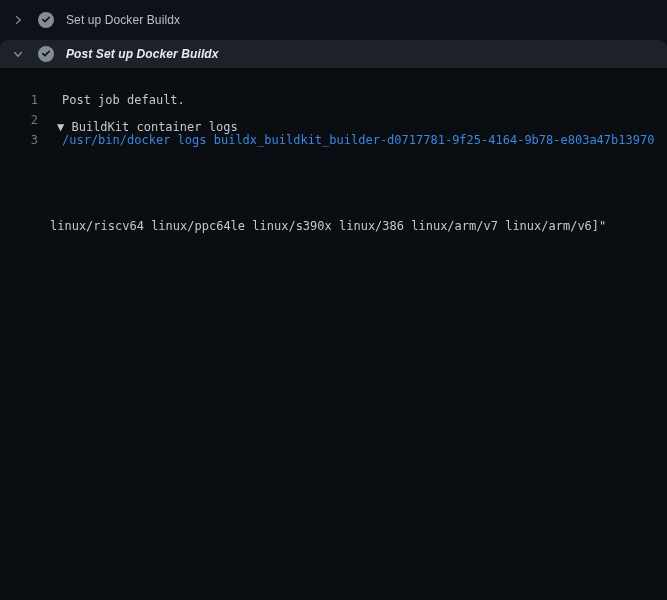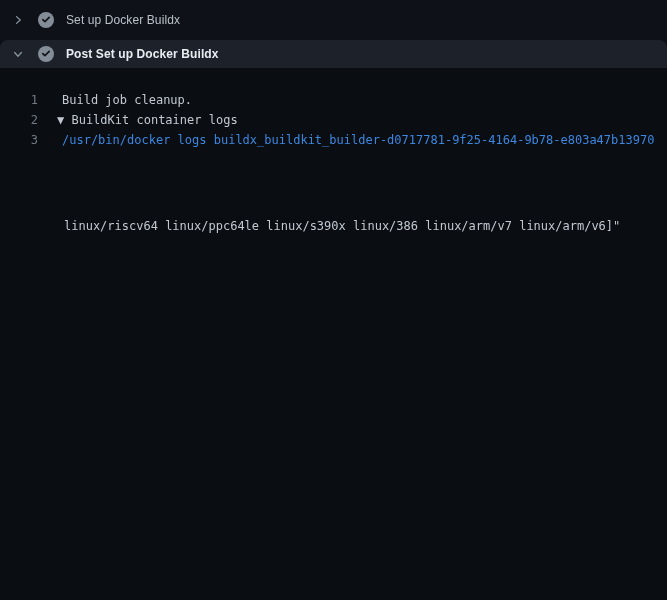--- a/index.html
+++ b/index.html
@@ -23,41 +23,42 @@
   .step-label{
     margin-left:12px;font-size:12px;color:var(--step_title,#b9c1c9);
     letter-spacing:.1px;
   }
 
   
   .expanded-header{
     height:28px;display:flex;align-items:center;cursor:pointer;
     background:var(--expanded_header_bg,#1c212a);
     border-radius:8px 8px 0 0;
+    font-style:italic;
   }
   .expanded-header .step-label{
     color:var(--expanded_title,#e9edf2);font-weight:600;
   }
 
   
   .log{
     flex:1;background:var(--log_bg,#0a0d12);
     padding-top:22px;overflow:hidden;
     font-family:"DejaVu Sans Mono", monospace;
     font-size:12px;line-height:20px;
     color:var(--log_text,#c3c9d1);
   }
   .row{display:flex;height:20px;white-space:pre;}
   .num{
     flex:0 0 38px;text-align:right;color:var(--line_number,#717a84);
     cursor:pointer;user-select:none;
   }
   .txt{padding-left:24px;flex:none;}
-  .row.group .txt{padding-left:19px;}
-  .row.wrap  .txt{padding-left:64px;}
+  .row.group .txt{padding-left:19px;margin-top:7px;}
+  .row.wrap  .txt{padding-left:50px;}
   .row.command .txt{color:var(--command_text,#3c87e0);font-weight:400;}
 </style>
 </head>
 <body>
 
 <div class="app">
 
   <div class="steps">
 
     <div class="step-row">
@@ -87,21 +88,21 @@
     <span class="check">
       <svg width="16" height="16" viewBox="0 0 16 16">
           <circle cx="8" cy="8" r="8" fill="var(--check_circle,#848d97)"></circle>
           <path d="M11.2 5.4 L6.9 9.7 L4.8 7.6" fill="none" stroke="var(--check_mark,#11151b)" stroke-width="1.7" stroke-linecap="round" stroke-linejoin="round"></path>
         </svg>
     </span>
     <span class="step-label">Post Set up Docker Buildx</span>
   </div>
 
   <div class="log" id="log">
-      <div class="row plain"><span class="num">1</span><span class="txt">Build job cleanup.</span></div>
+      <div class="row plain"><span class="num">1</span><span class="txt">Post job default.</span></div>
       <div class="row group"><span class="num">2</span><span class="txt">▼ BuildKit container logs</span></div>
       <div class="row command"><span class="num">3</span><span class="txt">/usr/bin/docker logs buildx_buildkit_builder-d0717781-9f25-4164-9b78-e803a47b13970</span></div>
       <div class="row log"><span class="num">4</span><span class="txt">time="2021-04-23T18:02:37Z" level=info msg="auto snapshotter: using overlayfs"</span></div>
       <div class="row log"><span class="num">5</span><span class="txt">time="2021-04-23T18:02:37Z" level=warning msg="using host network as the default"</span></div>
       <div class="row log"><span class="num">6</span><span class="txt">time="2021-04-23T18:02:37Z" level=info msg="found worker \"uzhz7y1bkp49oxf8q42rmk0xj</span></div>
       <div class="row wrap"><span class="txt">linux/riscv64 linux/ppc64le linux/s390x linux/386 linux/arm/v7 linux/arm/v6]"</span></div>
       <div class="row log"><span class="num">7</span><span class="txt">time="2021-04-23T18:02:37Z" level=warning msg="skipping containerd worker, as \"/run</span></div>
       <div class="row log"><span class="num">8</span><span class="txt">time="2021-04-23T18:02:37Z" level=info msg="found 1 workers, default=\"uzhz7y1bkp49o</span></div>
       <div class="row log"><span class="num">9</span><span class="txt">time="2021-04-23T18:02:37Z" level=warning msg="currently, only the default worker ca</span></div>
       <div class="row log"><span class="num">10</span><span class="txt">time="2021-04-23T18:02:37Z" level=info msg="running server on /run/buildkit/buildkit</span></div>

